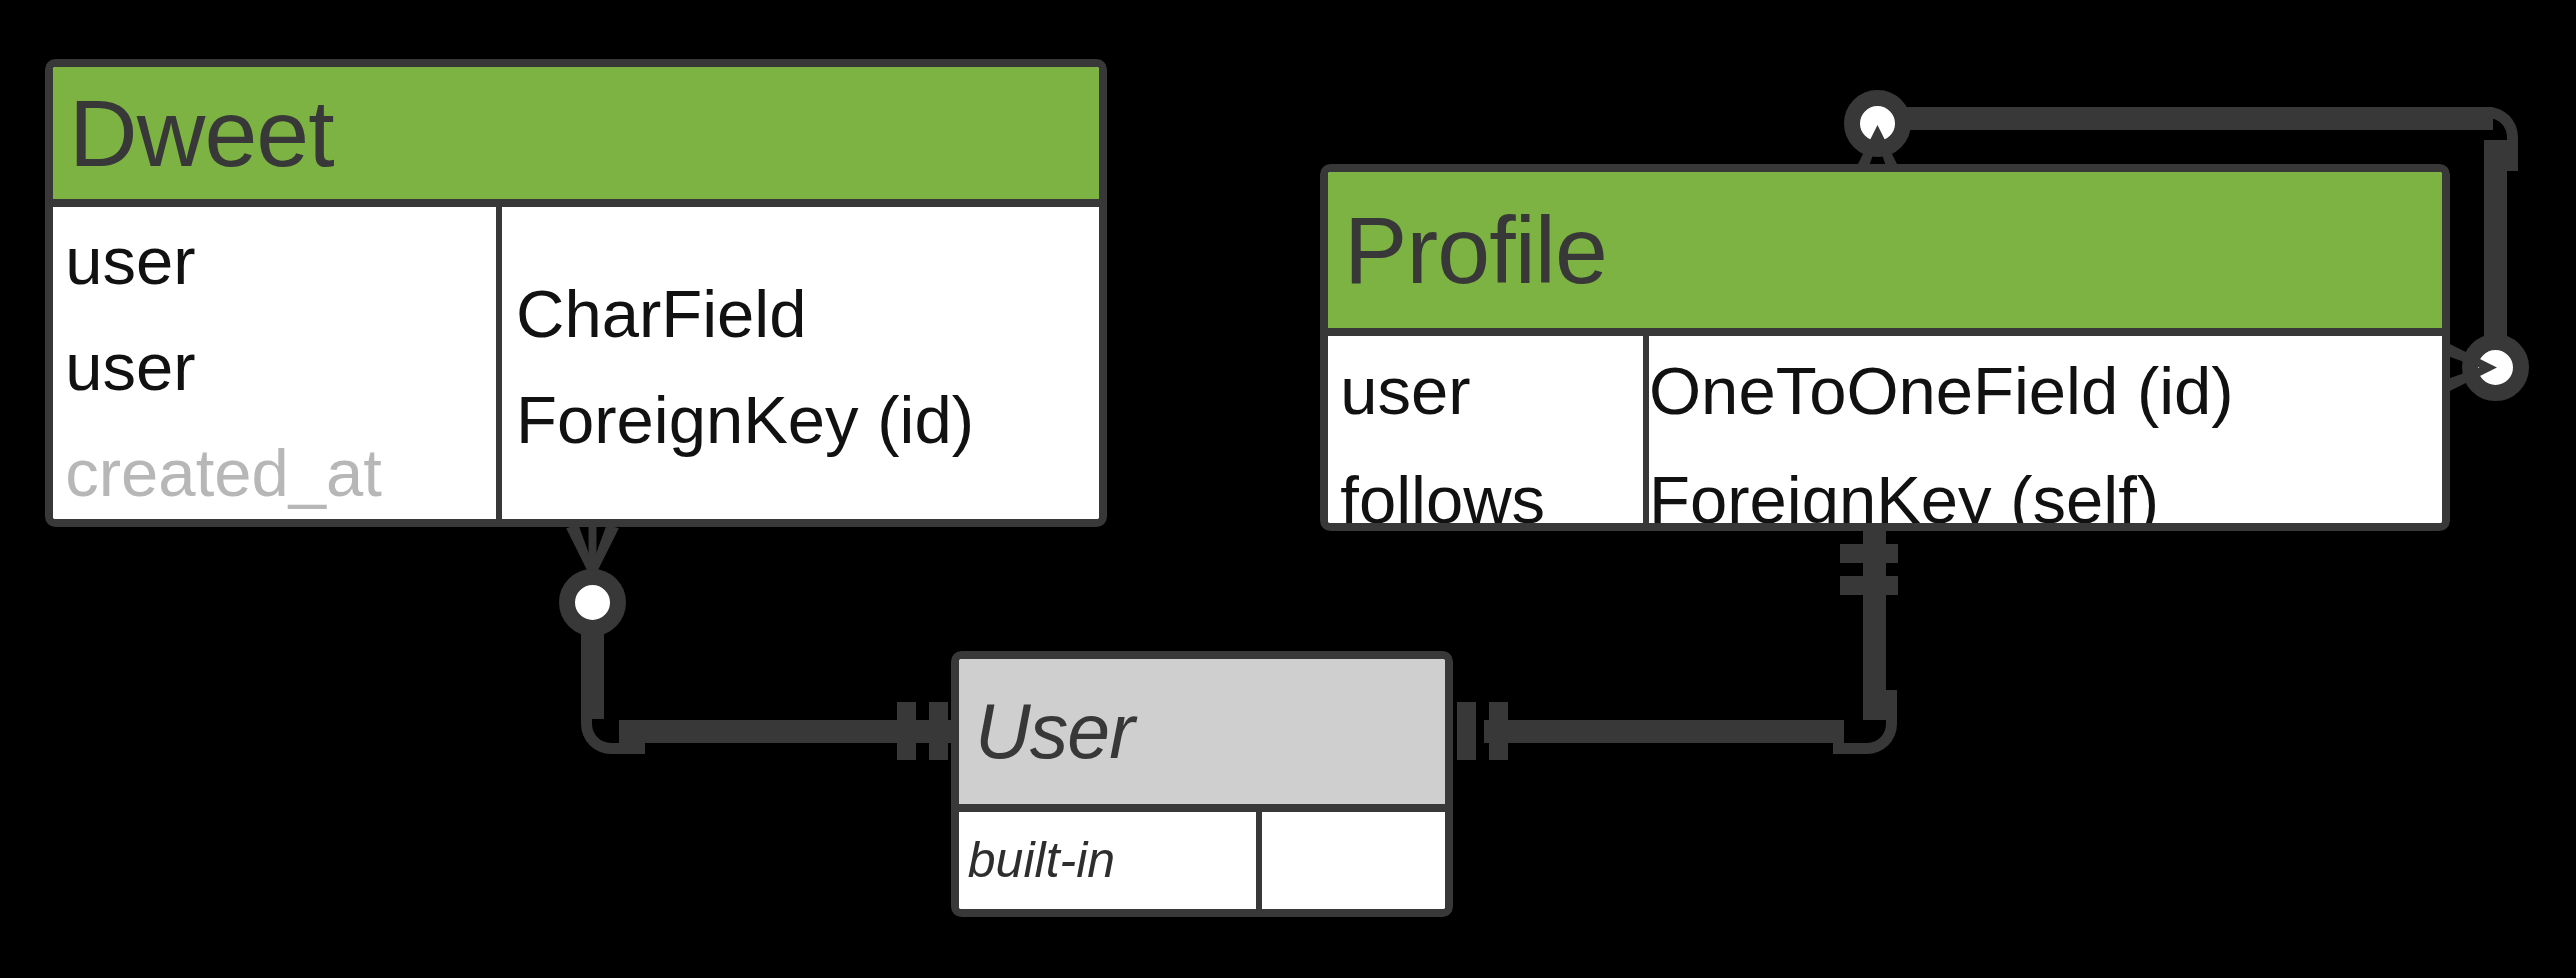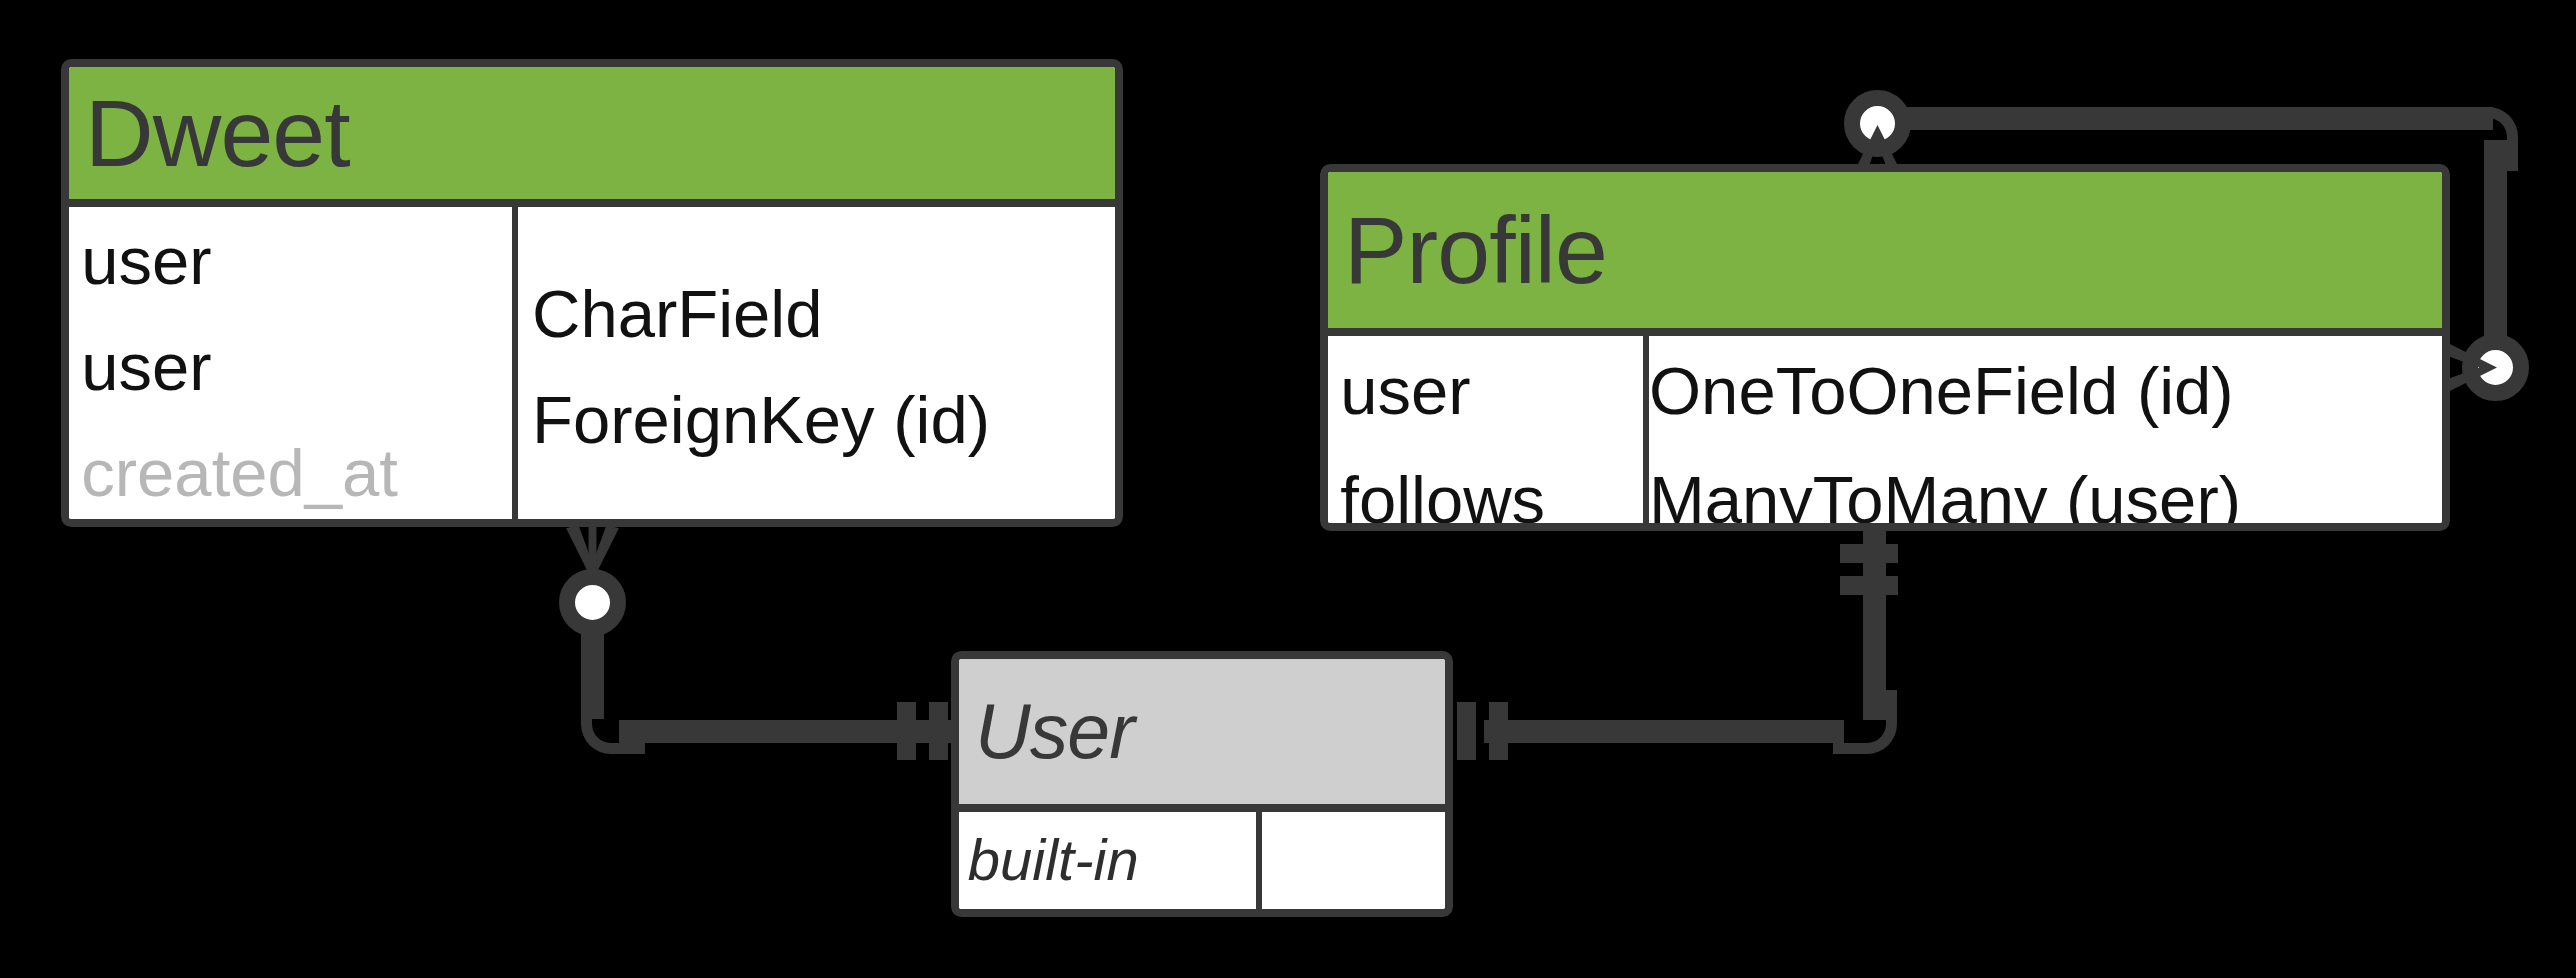--- a/index.html
+++ b/index.html
@@ -52,21 +52,21 @@
   .col.left{border-right:6.1px solid #383838;}
   .cell{
     white-space:nowrap;
     line-height:1.05;
     color:#111111;
     overflow:hidden;
   }
   .cell.muted{color:#b7b7b7;}
 
   
-  #dweet{left:61px;top:59px;width:1062px;height:468px;}
+  #dweet{left:45px;top:59px;width:1062px;height:468px;}
   #dweet .entity-header{height:140px;}
   #dweet .entity-header .title{font-size:95px;padding-left:16px;letter-spacing:-0.9px;}
   #dweet .entity-body{height:320px;}
   #dweet .col.left{width:449px;padding-left:12.3px;}
   #dweet .col.right{width:auto;flex:1;padding-left:14px;}
   #dweet .cell{font-size:67px;height:106px;display:flex;align-items:center;}
 
   
   #profile{left:1320px;top:164px;width:1130px;height:367px;}
   #profile .entity-header{height:164px;}
@@ -79,21 +79,21 @@
   
   #user{left:951px;top:651px;width:502px;height:266px;}
   #user .entity-header{height:153px;background:#cfcfcf;}
   #user .entity-header .title{
     font-size:77px;font-style:italic;padding-left:16px;letter-spacing:-0.9px;
   }
   #user .entity-body{height:97px;}
   #user .col.left{width:303px;padding-left:8.8px;}
   #user .col.right{width:auto;flex:1;}
   #user .cell{
-    font-size:58px;font-style:italic;color:#2e2e2e;
+    font-size:50px;font-style:italic;color:#2e2e2e;
     height:100%;display:flex;align-items:center;
   }
 
   
   .wire{position:absolute;background:#383838;z-index:1;}
   .corner{
     position:absolute;
     border:11.4px solid #383838;
     background:transparent;
     z-index:1;
@@ -177,21 +177,21 @@
     <div class="entity-header" style="background:#7cb342;">
       <span class="title">Profile</span>
     </div>
     <div class="entity-body">
       <div class="col left">
         <div class="cell">user</div>
         <div class="cell">follows</div>
       </div>
       <div class="col right">
         <div class="cell">OneToOneField (id)</div>
-        <div class="cell">ManyToMany (user)</div>
+        <div class="cell">ForeignKey (self)</div>
       </div>
     </div>
   </div>
 
   <div class="entity" id="user">
     <div class="entity-header">
       <span class="title">User</span>
     </div>
     <div class="entity-body">
       <div class="col left">

